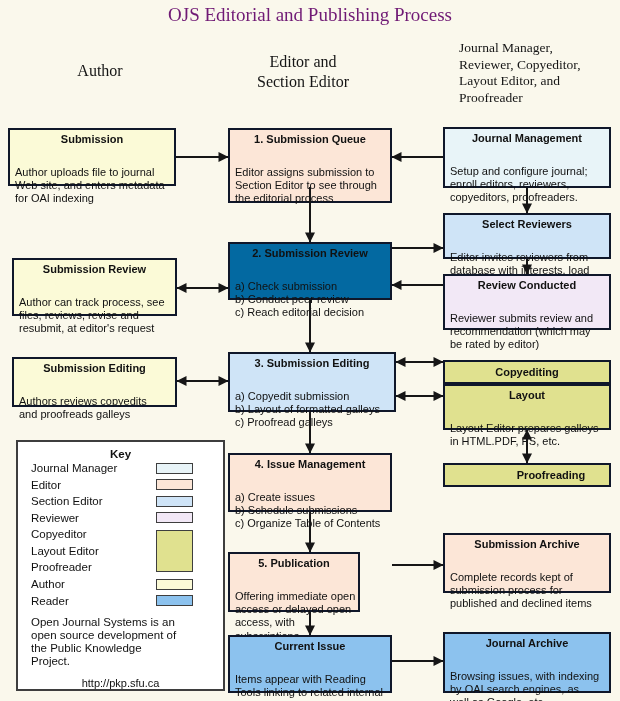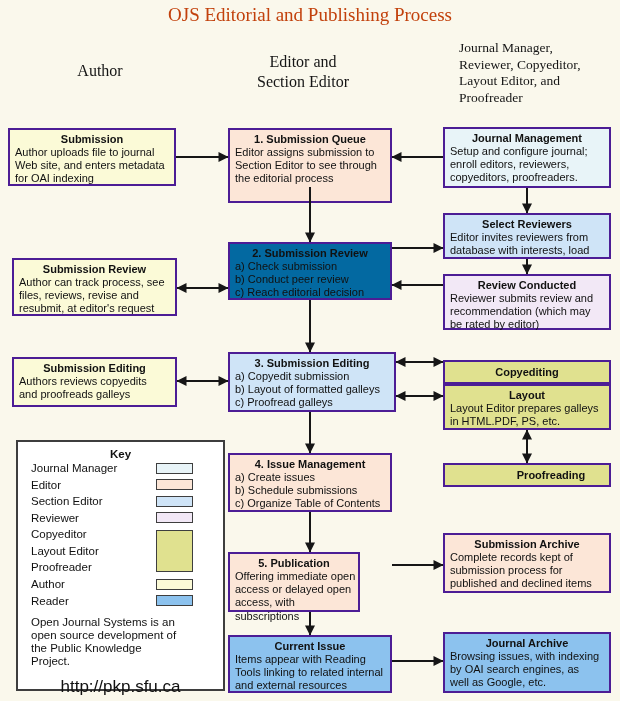--- a/index.html
+++ b/index.html
@@ -8,37 +8,37 @@
     width:620px;height:701px;
     background:#faf8ec;
     font-family:"Liberation Sans","DejaVu Sans",sans-serif;
     color:#111;
     overflow:hidden;
   }
   .title{
     position:absolute;left:0;top:4px;width:620px;
     text-align:center;
     font-family:"Liberation Serif","DejaVu Serif",serif;
-    font-size:19px;color:#c2410c;
+    font-size:19px;color:#701a75;
   }
   .colhead{
     position:absolute;
     font-family:"Liberation Serif","DejaVu Serif",serif;
     color:#151515;white-space:pre-line;
   }
   .author-head{left:30px;top:62px;width:140px;text-align:center;font-size:16px;}
   .editor-head{left:218px;top:52px;width:170px;text-align:center;font-size:16px;line-height:20px;}
   .others-head{left:459px;top:40px;width:158px;text-align:left;font-size:13.5px;line-height:16.5px;}
   .box{
     position:absolute;box-sizing:border-box;
-    border:2px solid #4c1d95;
+    border:2px solid #0f172a;
     z-index:2;
   }
   .bt{font-weight:bold;font-size:11px;text-align:center;margin-top:3px;line-height:13px;}
-  .bb{font-size:11px;line-height:13.2px;padding:0 2px 0 5px;white-space:pre-line;}
+  .bb{font-size:11px;line-height:13.2px;padding:0 2px 0 5px;white-space:pre-line;margin-top:20px;}
   .single .bt{margin-top:4px;}
 
   .b-submission{left:8px;top:128px;width:168px;height:58px;}
   .b-queue{left:228px;top:128px;width:164px;height:75px;}
   .b-jm{left:443px;top:127px;width:168px;height:61px;}
   .b-sr{left:443px;top:213px;width:168px;height:46px;}
   .b-rev2{left:228px;top:242px;width:164px;height:58px;}
   .b-srl{left:12px;top:258px;width:165px;height:58px;}
   .b-rc{left:443px;top:274px;width:168px;height:56px;}
   .b-ed3{left:228px;top:352px;width:168px;height:60px;}
@@ -62,21 +62,21 @@
   .klabel{flex:1;font-size:11.5px;margin-left:13px;line-height:16px;}
   .kswatch{
     box-sizing:border-box;width:37px;height:11px;
     border:1.5px solid #3e3e3e;margin-right:30px;flex:none;
   }
   .kgroup{display:flex;align-items:center;height:50px;}
   .kglabels{flex:1;}
   .kglabels .klabel{display:block;height:16.5px;}
   .kswatch.tall{height:42px;}
   .key-note{font-size:11.5px;line-height:13px;margin:7px 8px 0 13px;white-space:pre-line;}
-  .key-url{font-size:17px;text-align:center;margin-top:9px;}
+  .key-url{font-size:11px;text-align:center;margin-top:9px;}
   svg.conn{position:absolute;left:0;top:0;z-index:3;pointer-events:none;}
 </style>
 </head>
 <body>
 
 <div class="canvas">
 
   <div class="title">OJS Editorial and Publishing Process</div>
   <div class="colhead author-head">Author</div>
   <div class="colhead editor-head">Editor and

